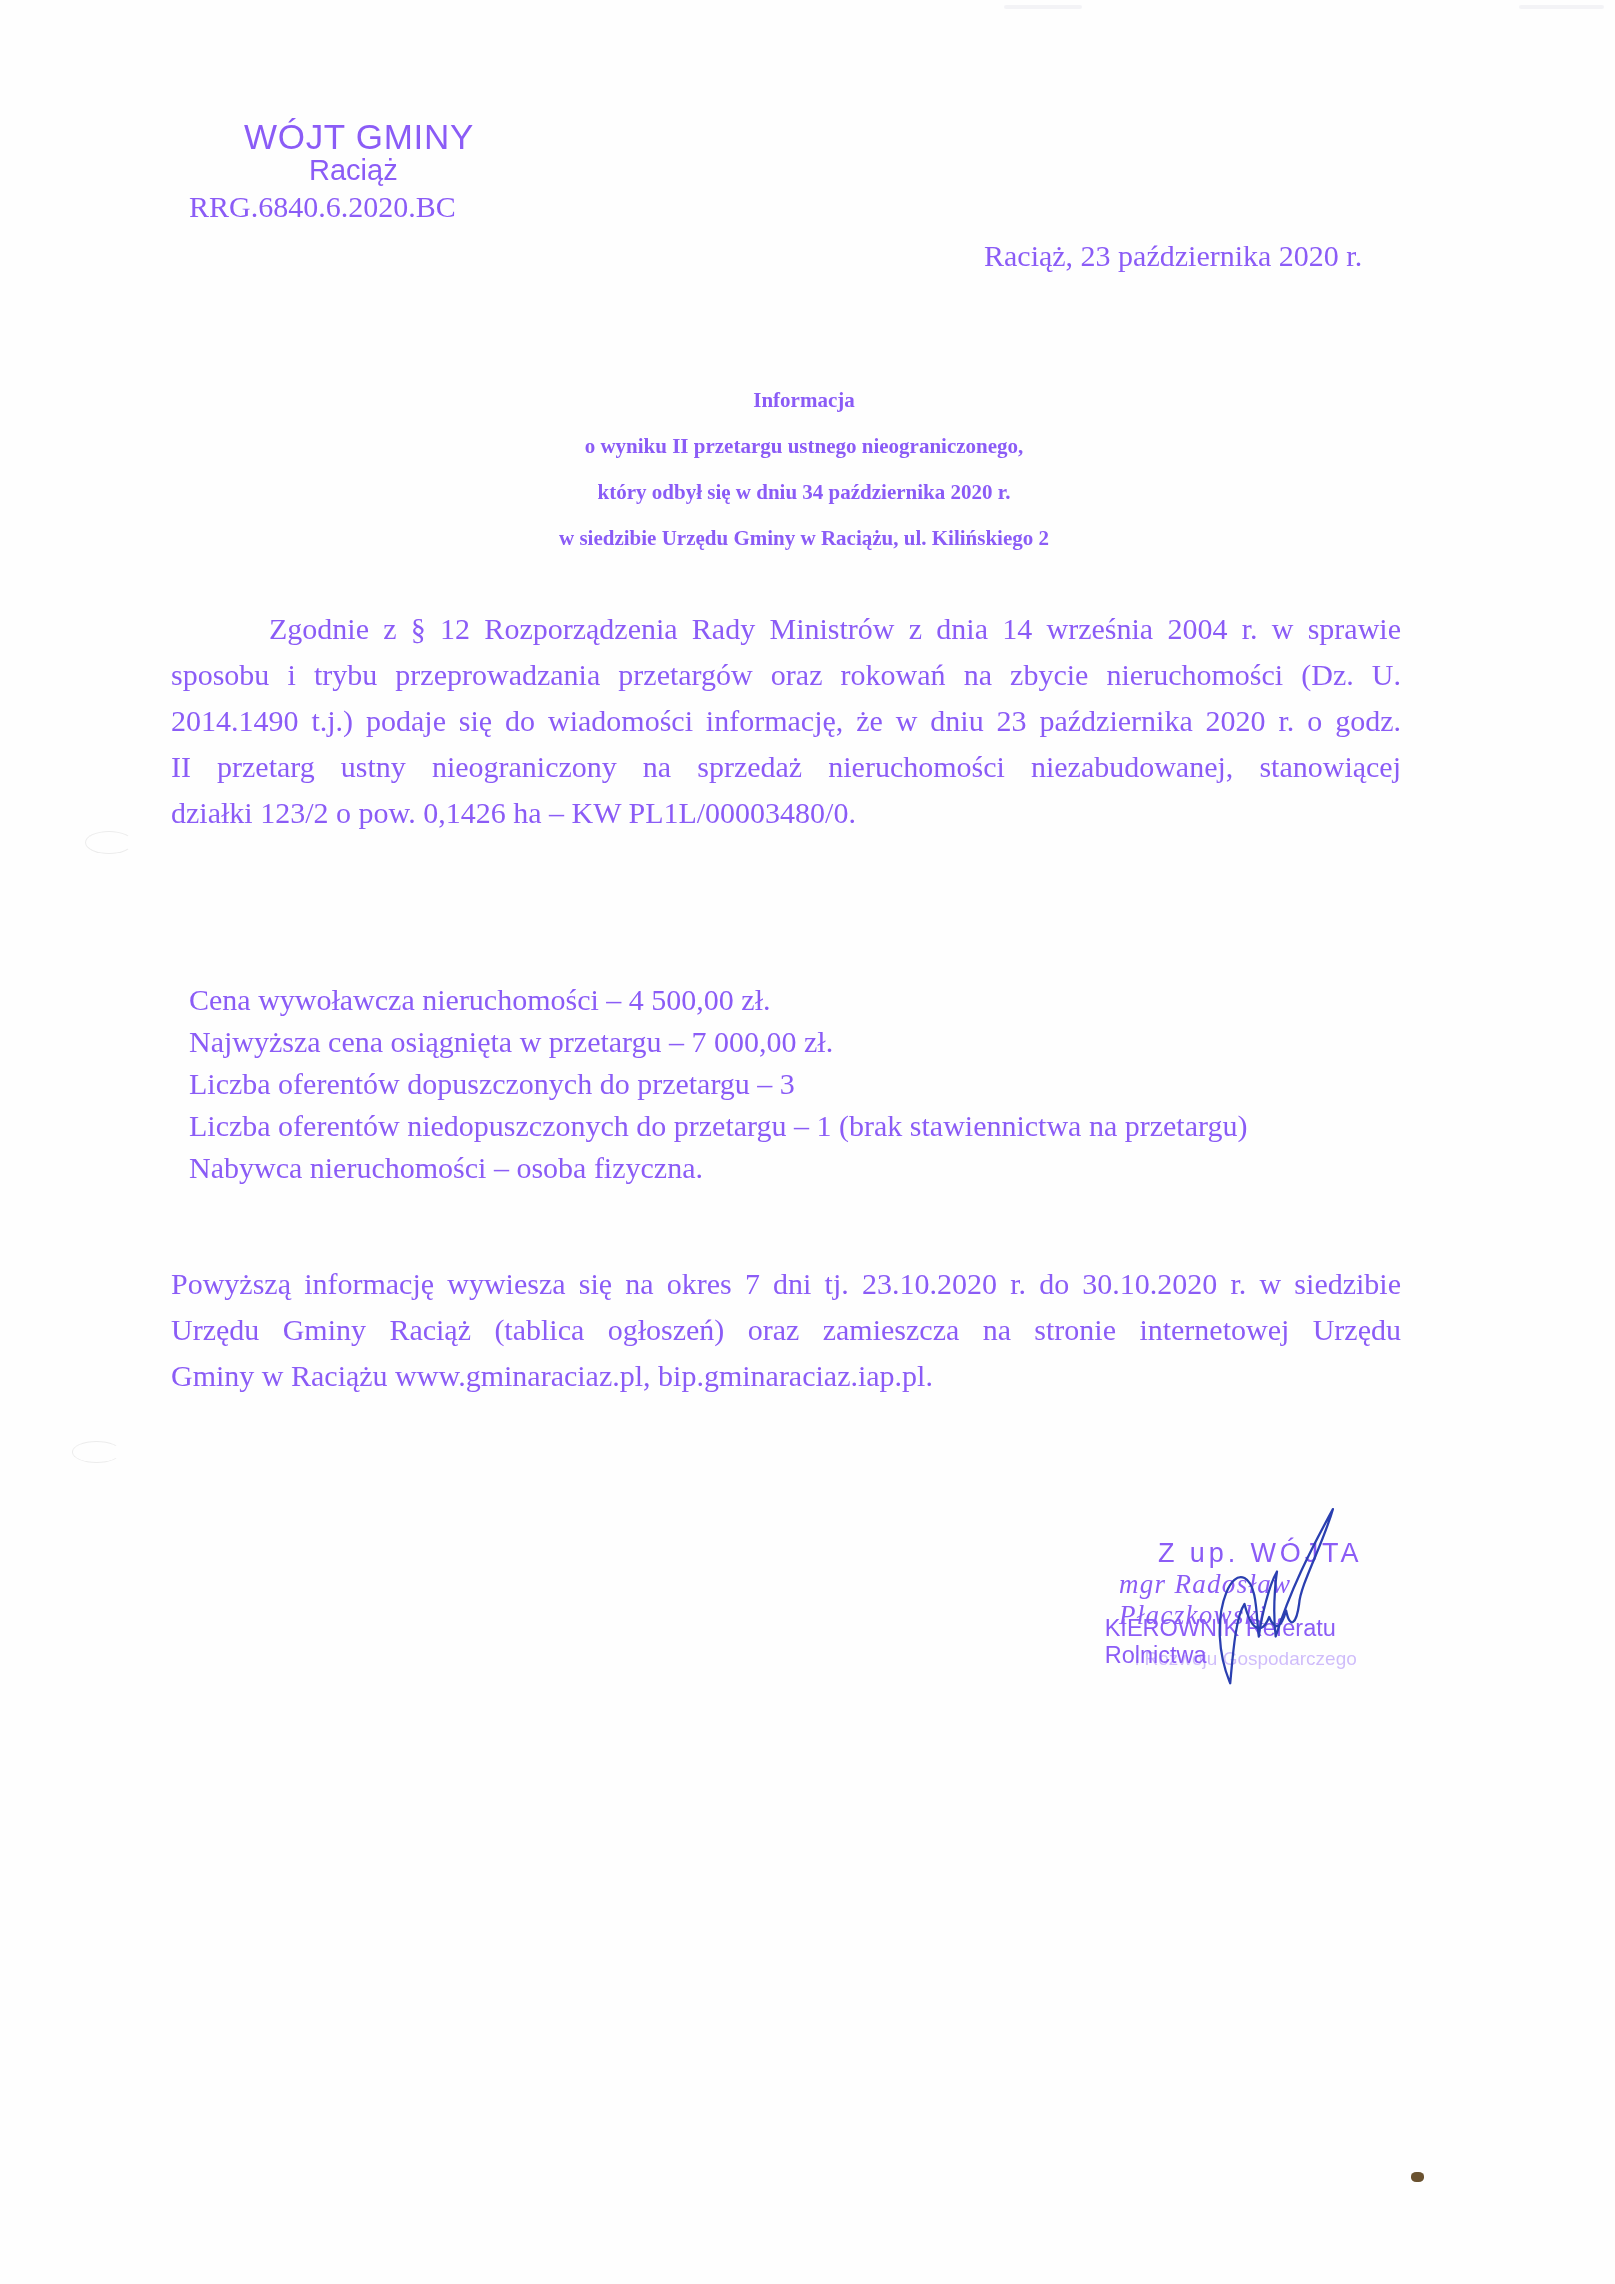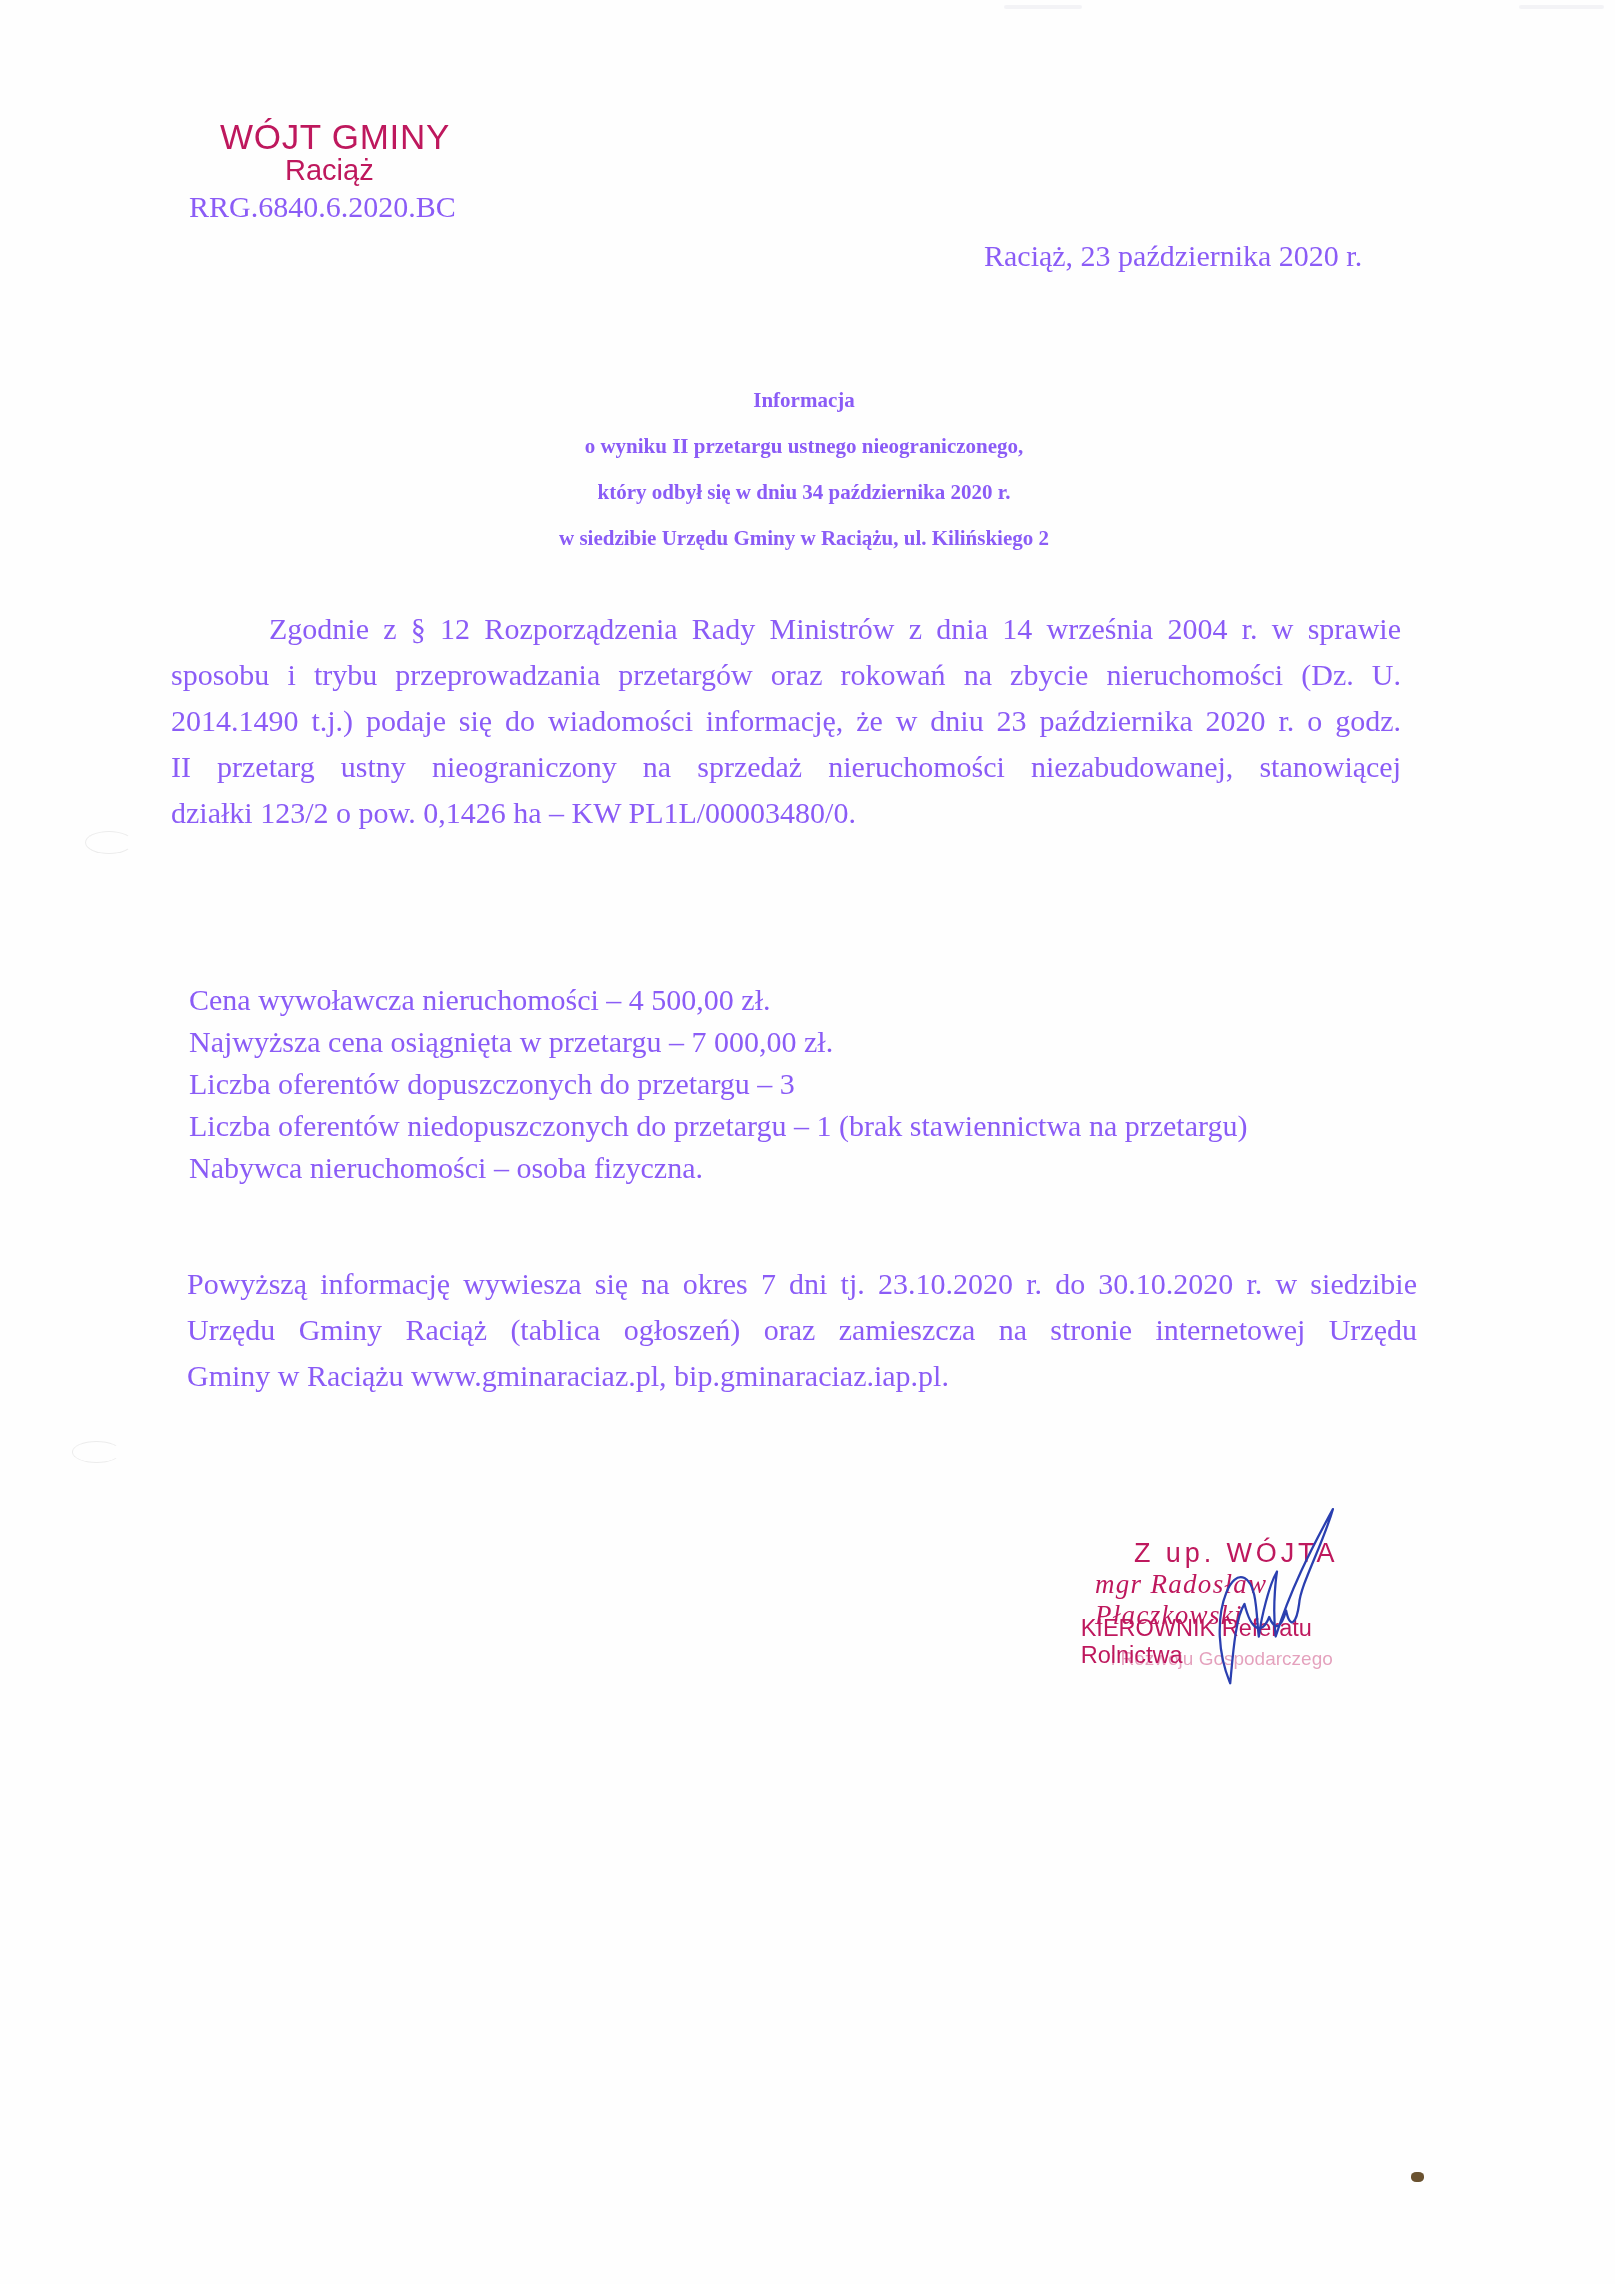--- a/index.html
+++ b/index.html
@@ -2,21 +2,21 @@
 <html style="font-size:10.4px"><head>
 <meta charset="utf-8">
 <style>
   html, body { margin: 0; padding: 0; background: #ffffff; }
   body { width: 1616px; height: 2284px; position: relative; overflow: hidden; }
   .page { position: absolute; left: 0; top: 0; width: 1616px; height: 2284px; background: #fefefe; }
   .serif { font-family: "Liberation Serif", "DejaVu Serif", serif; color: #8b5cf6; }
   .abs { position: absolute; white-space: nowrap; }
 
   
-  .stamp-red { font-family: "Liberation Sans", "DejaVu Sans", sans-serif; color: #be185d; }
+  .stamp-red { font-family: "Liberation Sans", "DejaVu Sans", sans-serif; color: #8b5cf6; margin-left: 24px; }
   .stamp-title { left: 220px; top: 117px; font-size: 35px; letter-spacing: 0.7px; }
   .stamp-city { left: 285px; top: 154px; font-size: 29px; }
   .ref-number { left: 189px; top: 190px; font-size: 30px; }
 
   .date-line { left: 984px; top: 239px; font-size: 30px; }
 
   .heading { position: absolute; left: 189px; width: 1230px; top: 377px; text-align: center;
              font-weight: bold; font-size: 21px; line-height: 46px; }
   .heading div { white-space: nowrap; }
 
@@ -77,21 +77,21 @@
   </div>
 
   <div class="list serif">
     <div>Cena wywoławcza nieruchomości – 4 500,00 zł.</div>
     <div>Najwyższa cena osiągnięta w przetargu – 7 000,00 zł.</div>
     <div>Liczba oferentów dopuszczonych do przetargu – 3</div>
     <div>Liczba oferentów niedopuszczonych do przetargu – 1 (brak stawiennictwa na przetargu)</div>
     <div>Nabywca nieruchomości – osoba fizyczna.</div>
   </div>
 
-  <div class="para serif" style="top:1261px;margin-left:16px;">
+  <div class="para serif" style="top:1261px;">
     <span class="line">Powyższą informację wywiesza się na okres 7 dni tj. 23.10.2020 r. do 30.10.2020 r. w siedzibie</span>
     <span class="line">Urzędu Gminy Raciąż (tablica ogłoszeń) oraz zamieszcza na stronie internetowej Urzędu</span>
     <span class="line last">Gminy w Raciążu www.gminaraciaz.pl, bip.gminaraciaz.iap.pl.</span>
   </div>
 
   <div class="sig-block stamp-red">
     <div class="sig-l1">Z up. WÓJTA</div>
     <div class="sig-l2">mgr Radosław Płaczkowski</div>
     <div class="sig-l3">KIEROWNIK Referatu Rolnictwa</div>
     <div class="sig-l4">i Rozwoju Gospodarczego</div>

